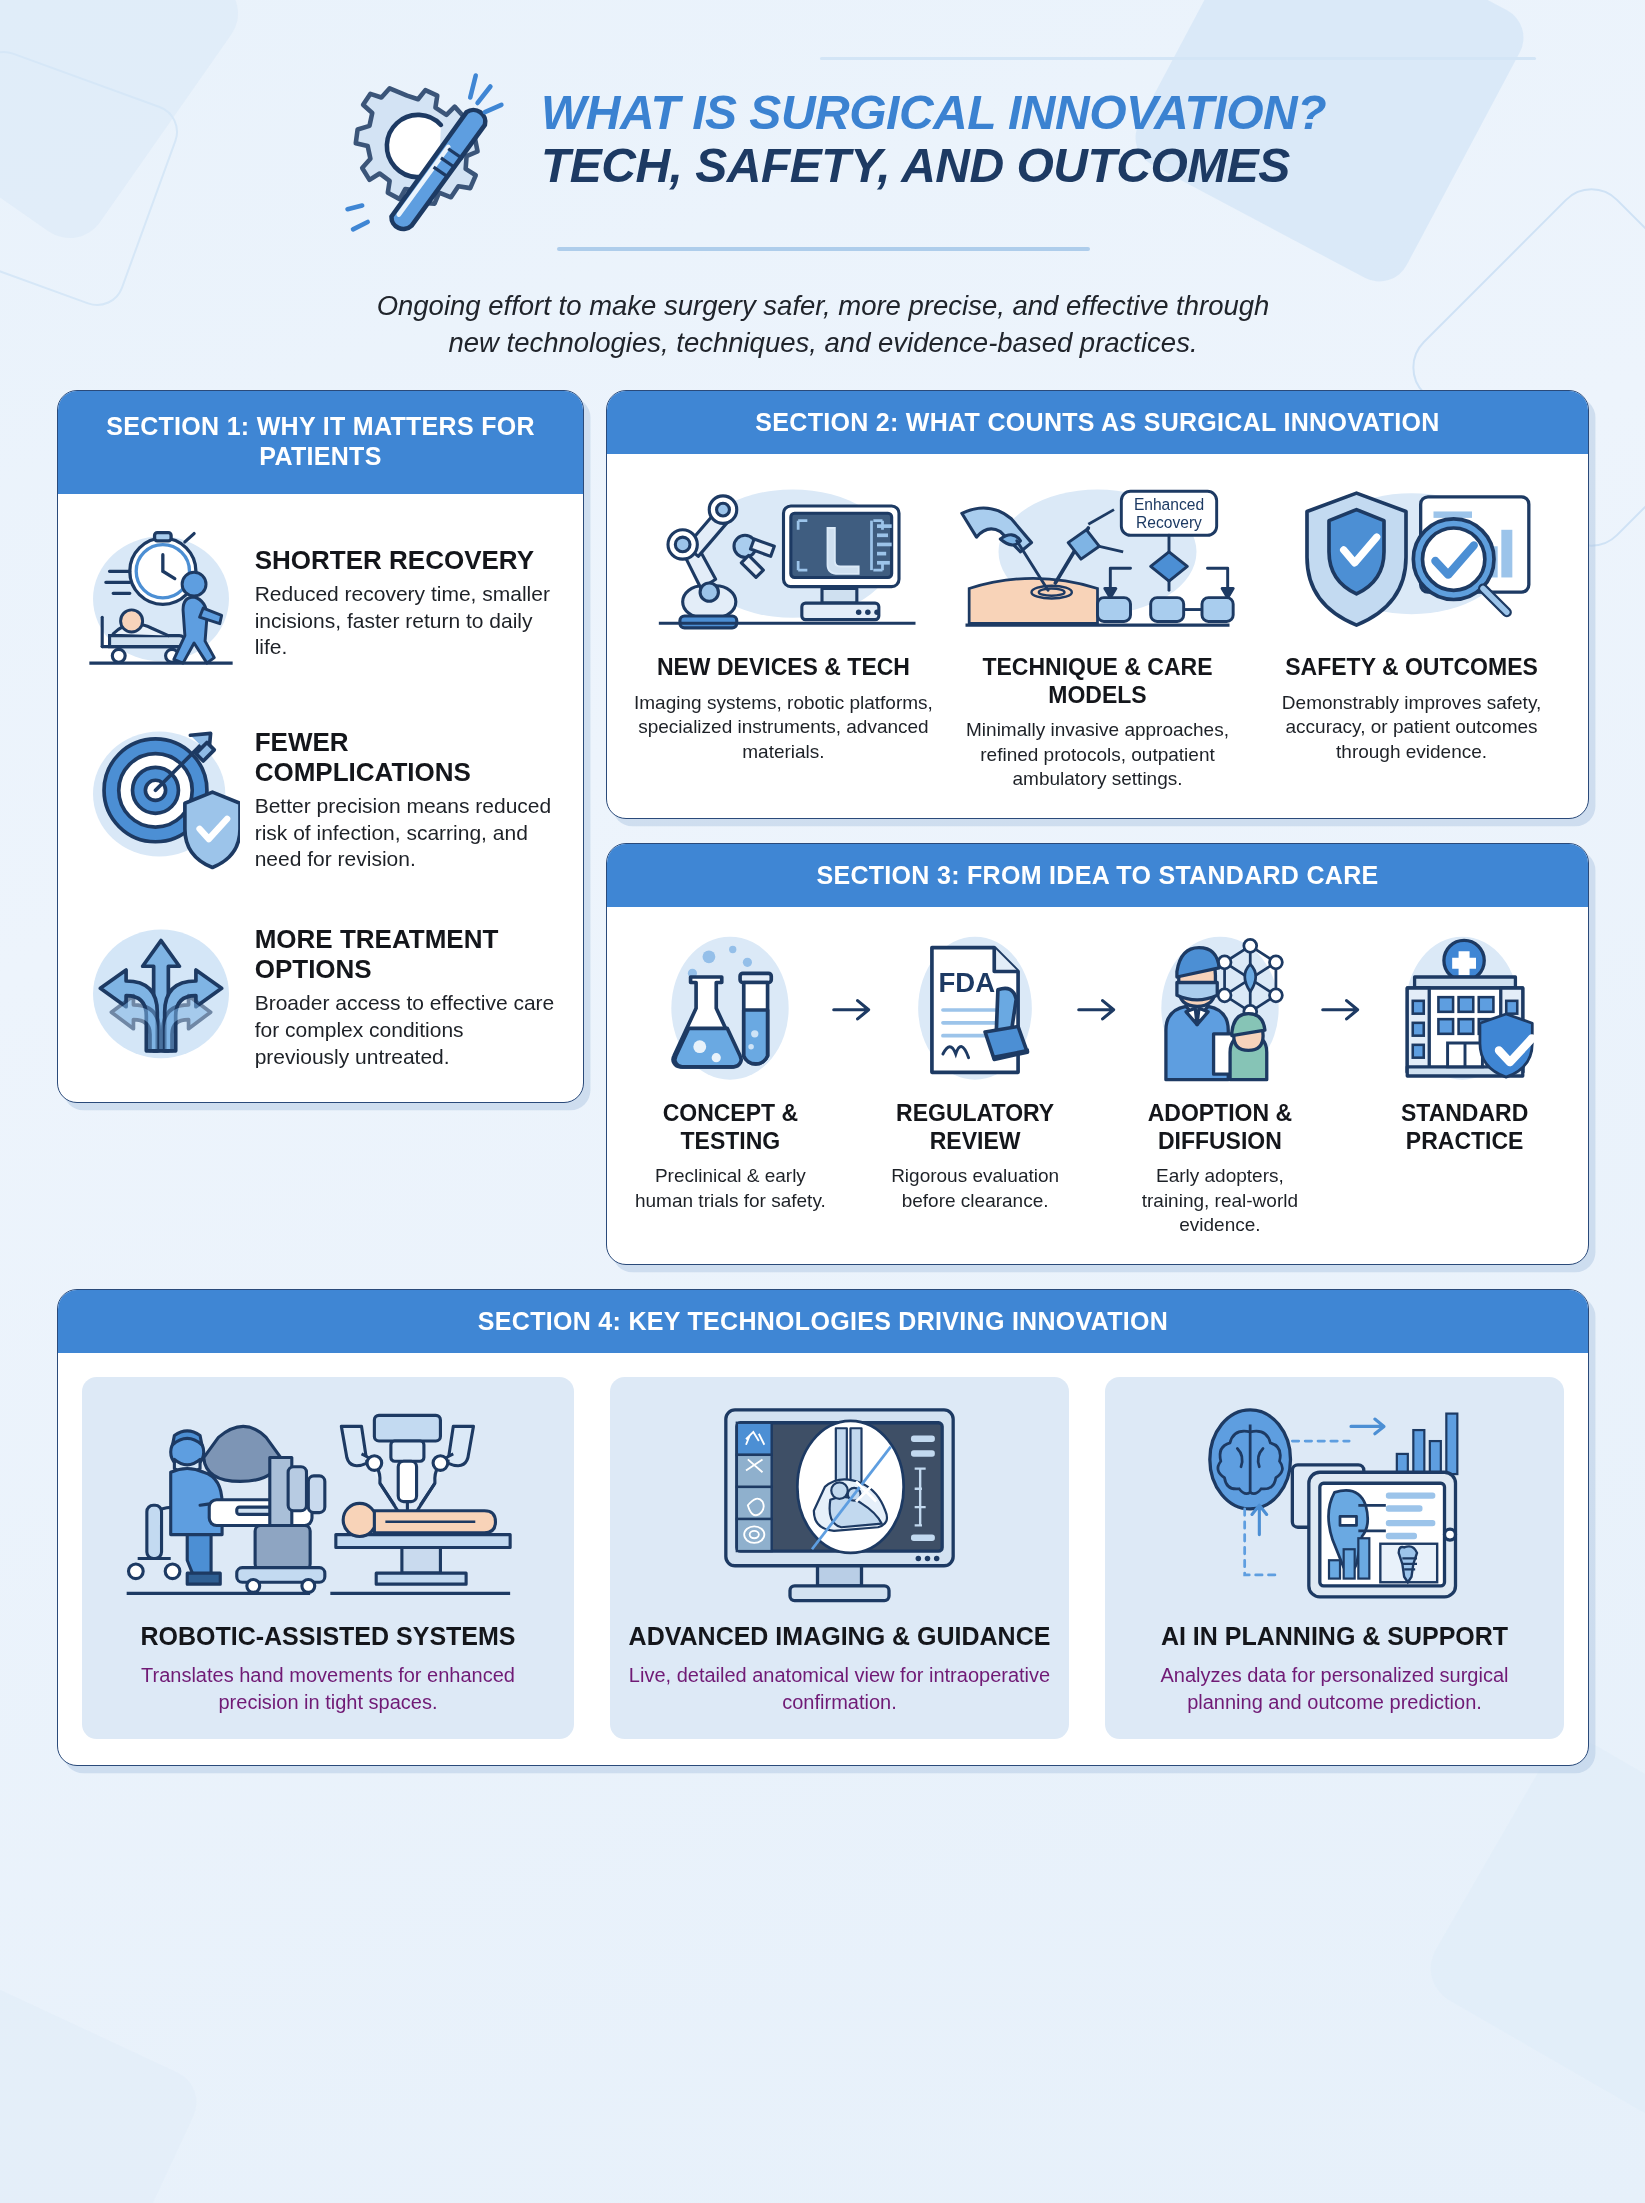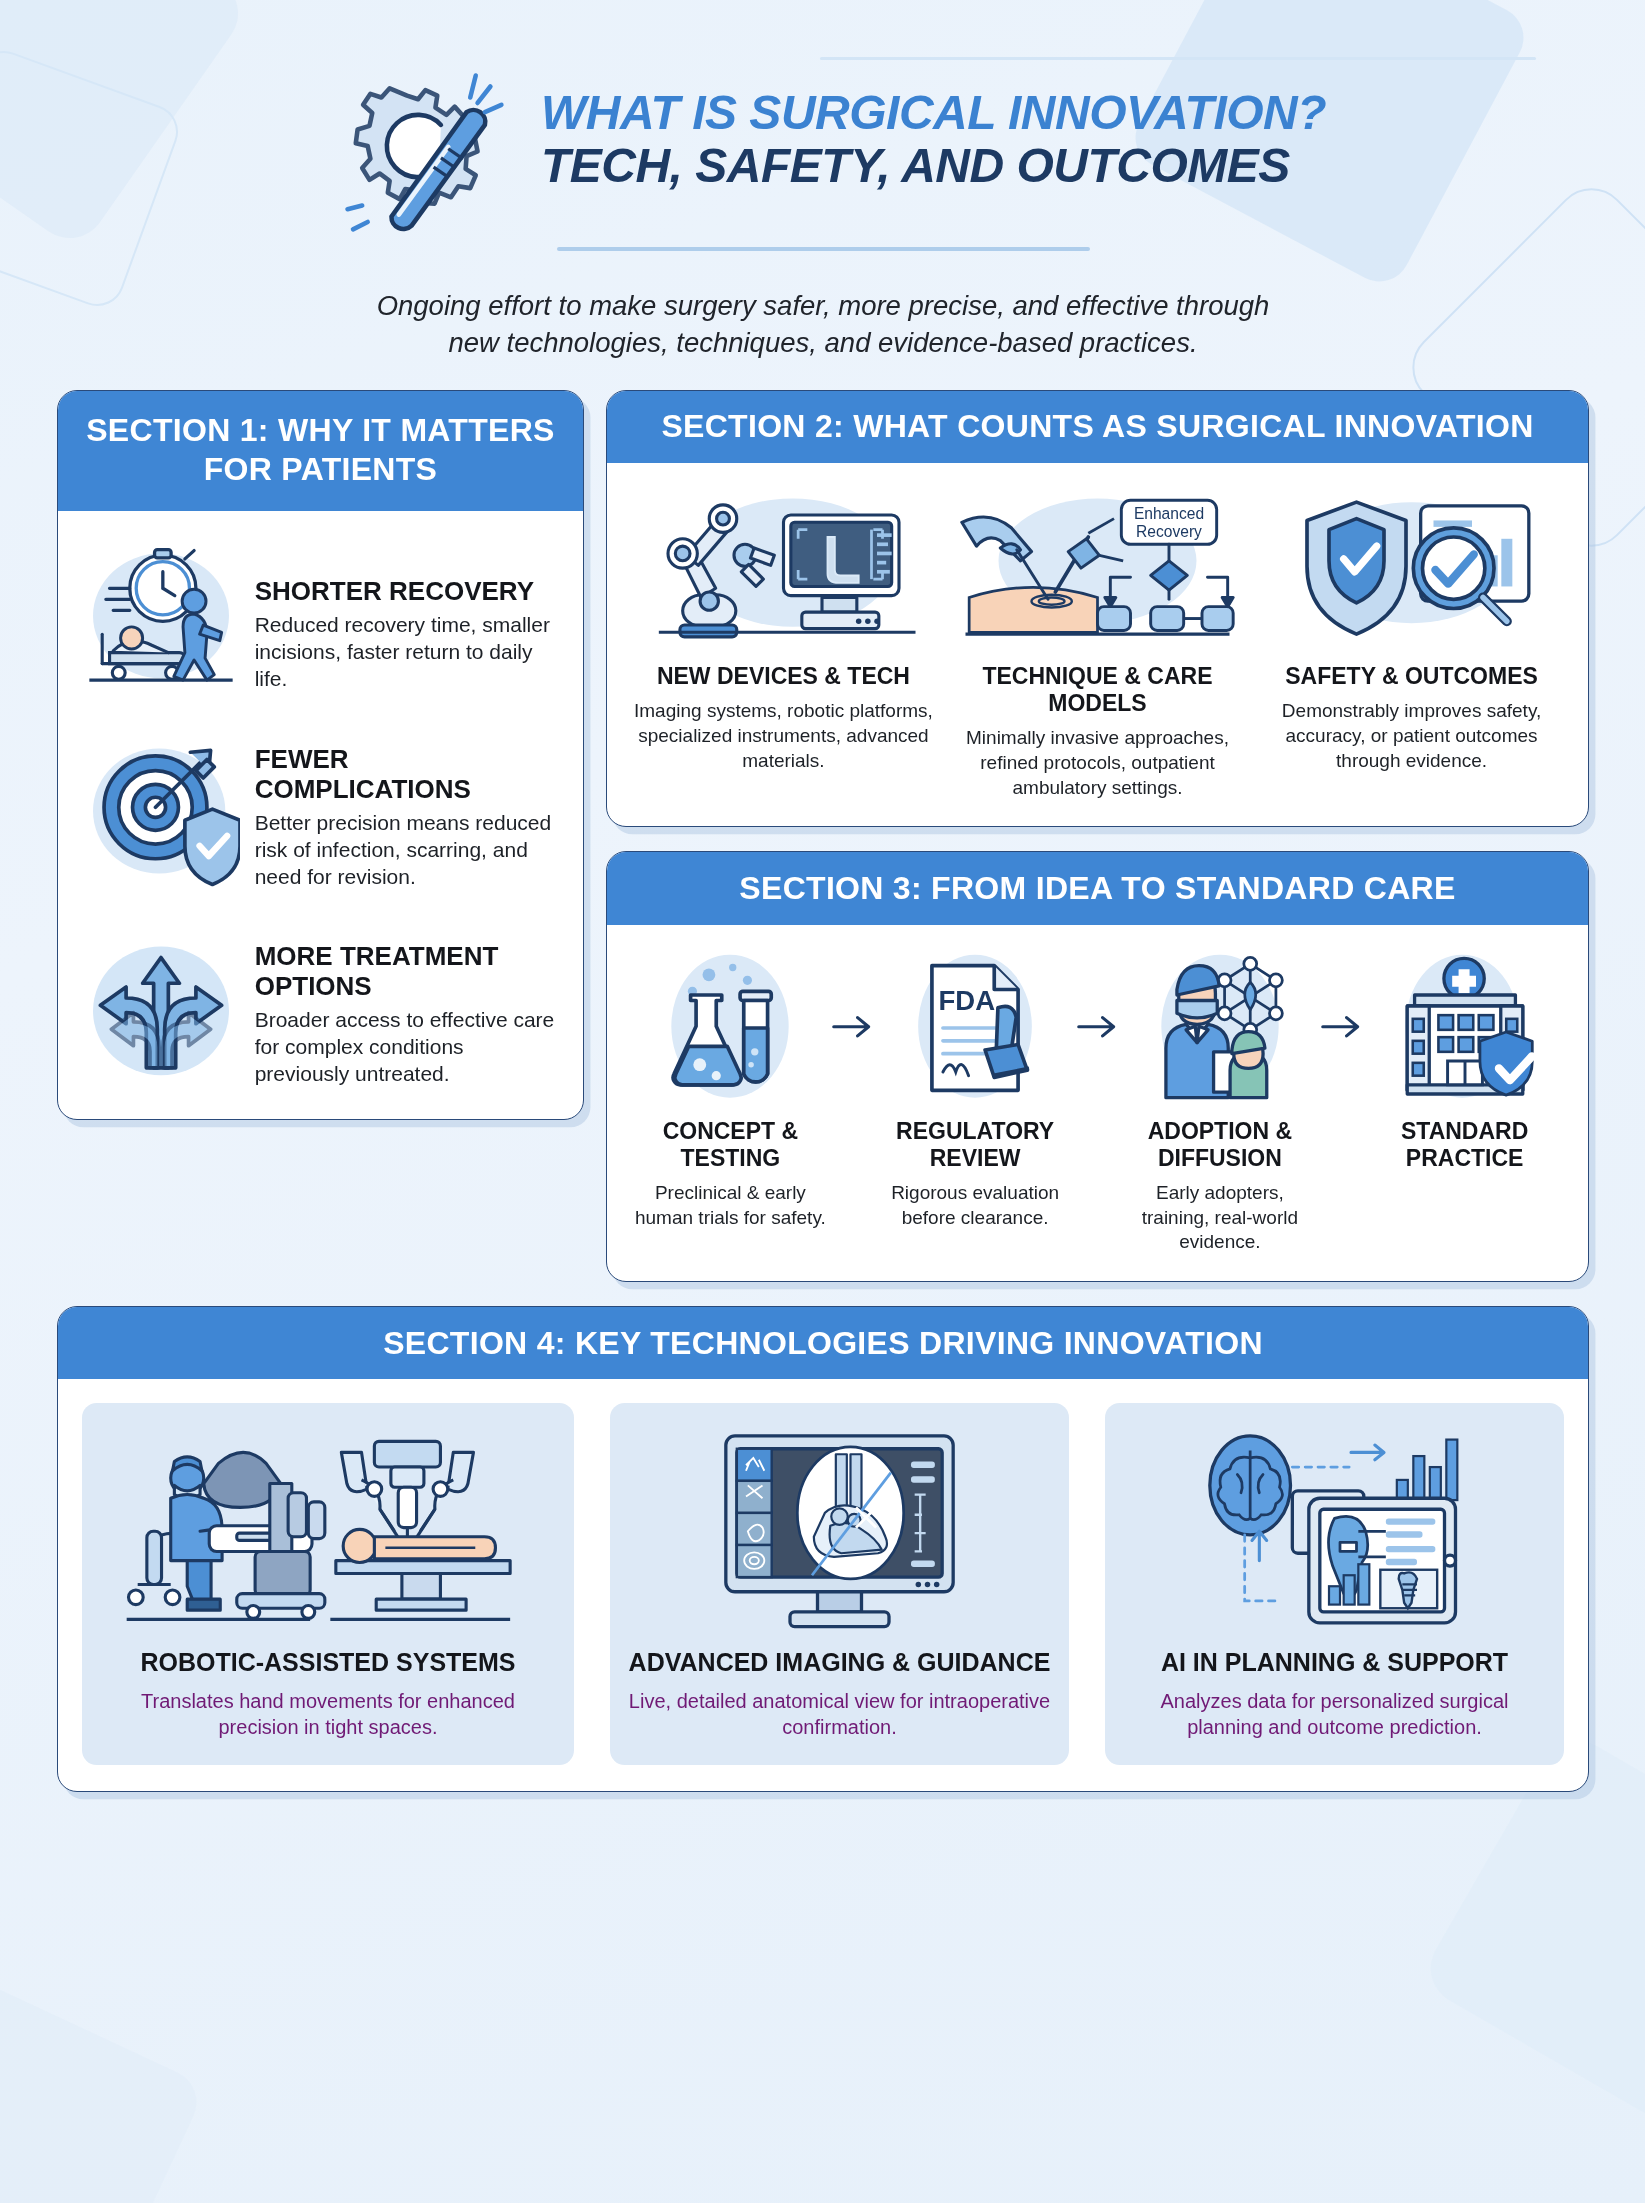--- a/index.html
+++ b/index.html
@@ -86,28 +86,28 @@
     overflow: hidden;
     box-shadow: 6.4px 7.3px 0 rgba(170,196,224,.45);
   }
   .card-head {
     background: #3f86d4;
     color: #ffffff;
     text-align: center;
     font-weight: bold;
     letter-spacing: 0.3px;
     padding: 16.5px 14.7px;
-    font-size: 32px;
+    font-size: 25px;
     line-height: 1.22;
   }
   .card-head.tall { padding: 20px 14.7px 22px 14.7px; }
   .card-body { padding: 24px 24px 26px 24px; }
 
   
-  .s1-item { display: flex; gap: 14.7px; align-items: flex-end; margin-bottom: 39px; }
+  .s1-item { display: flex; gap: 14.7px; align-items: center; margin-bottom: 39px; }
   .s1-item:last-child { margin-bottom: 5.5px; }
   .s1-ico {
     width: 158px; height: 158px; flex: 0 0 158px;
     display: flex; align-items: center; justify-content: center;
   }
   .s1-txt { padding-top: 13px; }
   .s1-title {
     font-size: 26px; font-weight: bold; color: #14161b; line-height: 1.14;
     margin-bottom: 5.5px;
   }

